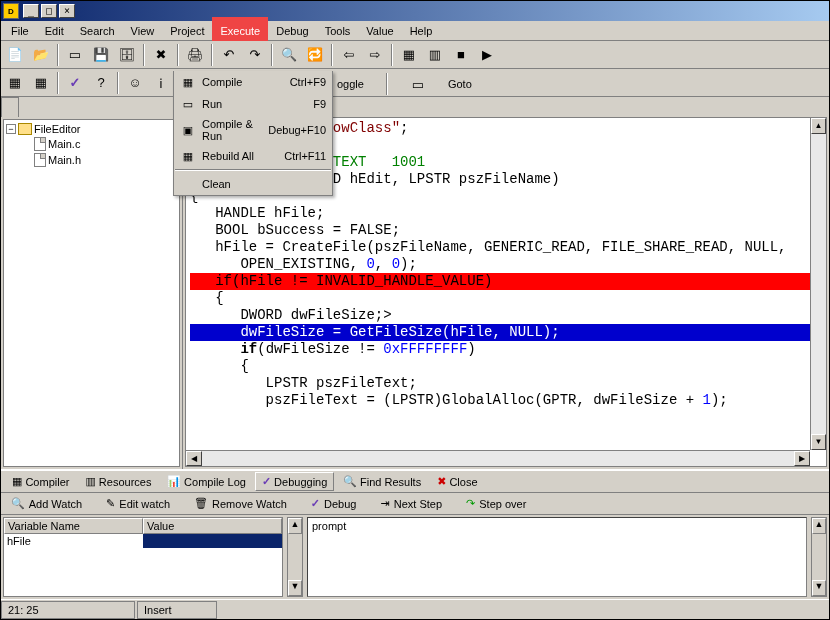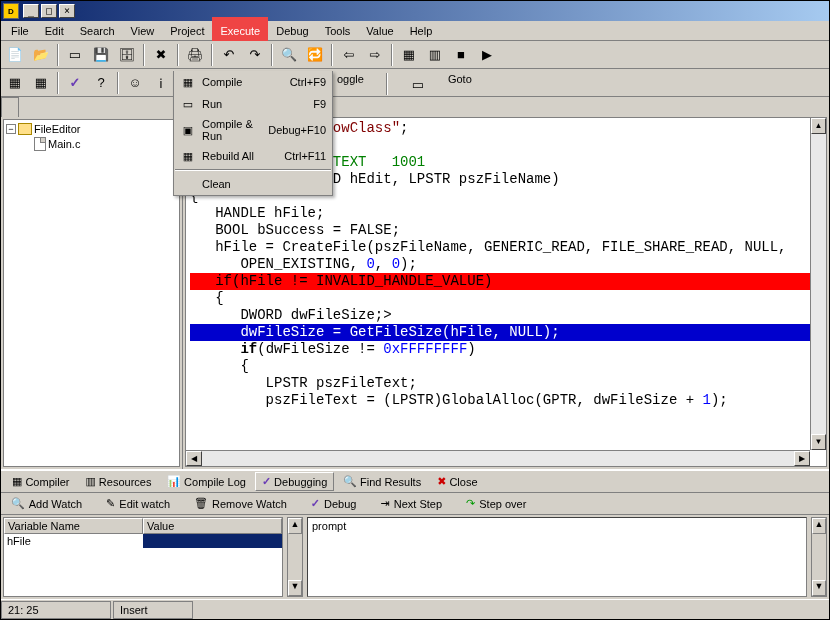--- a/index.html
+++ b/index.html
@@ -160,21 +160,21 @@
           <span class="dsc">Ctrl+F11</span>
         </div>
         <div class="dsep"></div>
         <div class="dmi">
           <span class="dico"></span>
           <span class="dlbl">Clean</span>
           <span class="dsc"></span>
         </div>
       </div>
 
-      <div style="position:absolute; left:160px; top:2px; display:flex; gap:16px;">
+      <div style="position:absolute; left:160px; top:2px; display:flex; align-items:center; gap:16px;">
         <span class="tlbl">oggle</span>
         <span class="tsep"></span>
         <span class="tbtn">▭</span>
         <span class="tlbl">Goto</span>
       </div>
     </div>
   </div>
 
   <div class="mainarea">
     <div class="sidebar">
@@ -183,20 +183,24 @@
       </div>
       <div class="tree">
         <div class="tn">
           <span class="boxicon">−</span>
           <span class="foldericon"></span>
           <span>FileEditor</span>
         </div>
         <div class="tn indent">
           <span class="fileicon"></span>
           <span>Main.c</span>
+        </div>
+        <div class="tn indent">
+          <span class="fileicon"></span>
+          <span>Main.h</span>
         </div>
       </div>
     </div>
 
     <div class="editorwrap">
       <div class="edtabs">
         <div class="et" style="width:40px; overflow:hidden;">Main.c</div>
       </div>
       <div class="editor">
         <div class="code" id="code-container"><span class="cl">sName[] = <span class="c-str">"MyWindowClass"</span>;</span><span class="cl">Inst = NULL;</span><span class="cl"></span><span class="cl c-pre">#define IDC_MAIN_TEXT   1001</span><span class="cl"></span><span class="cl">BOOL LoadFile(HWND hEdit, LPSTR pszFileName)</span><span class="cl">{</span><span class="cl">   HANDLE hFile;</span><span class="cl">   BOOL bSuccess = FALSE;</span><span class="cl"></span><span class="cl">   hFile = CreateFile(pszFileName, GENERIC_READ, FILE_SHARE_READ, NULL,</span><span class="cl">      OPEN_EXISTING, <span class="c-num">0</span>, <span class="c-num">0</span>);</span><span class="cl redline">   if(hFile != INVALID_HANDLE_VALUE)</span><span class="cl">   {</span><span class="cl">      DWORD dwFileSize;&gt;</span><span class="cl blueline">      dwFileSize = GetFileSize(hFile, NULL);</span><span class="cl">      <span class="c-kw">if</span>(dwFileSize != <span class="c-num">0xFFFFFFFF</span>)</span><span class="cl">      {</span><span class="cl">         LPSTR pszFileText;</span><span class="cl">         pszFileText = (LPSTR)GlobalAlloc(GPTR, dwFileSize + <span class="c-num">1</span>);</span></div>
@@ -288,17 +292,17 @@
       </div>
       <div class="vscroll">
         <div class="sb">▲</div>
         <div style="flex:1"></div>
         <div class="sb">▼</div>
       </div>
     </div>
   </div>
 
   <div class="statusbar">
-    <div class="sp" style="width:110px;">21: 25</div>
+    <div class="sp" style="width:134px;">21: 25</div>
     <div class="sp" style="width:80px;">Insert</div>
     <div class="sp" style="flex:1;margin-top:38px;">225 Lines in file</div>
   </div>
 </div>
 
 </body></html>

